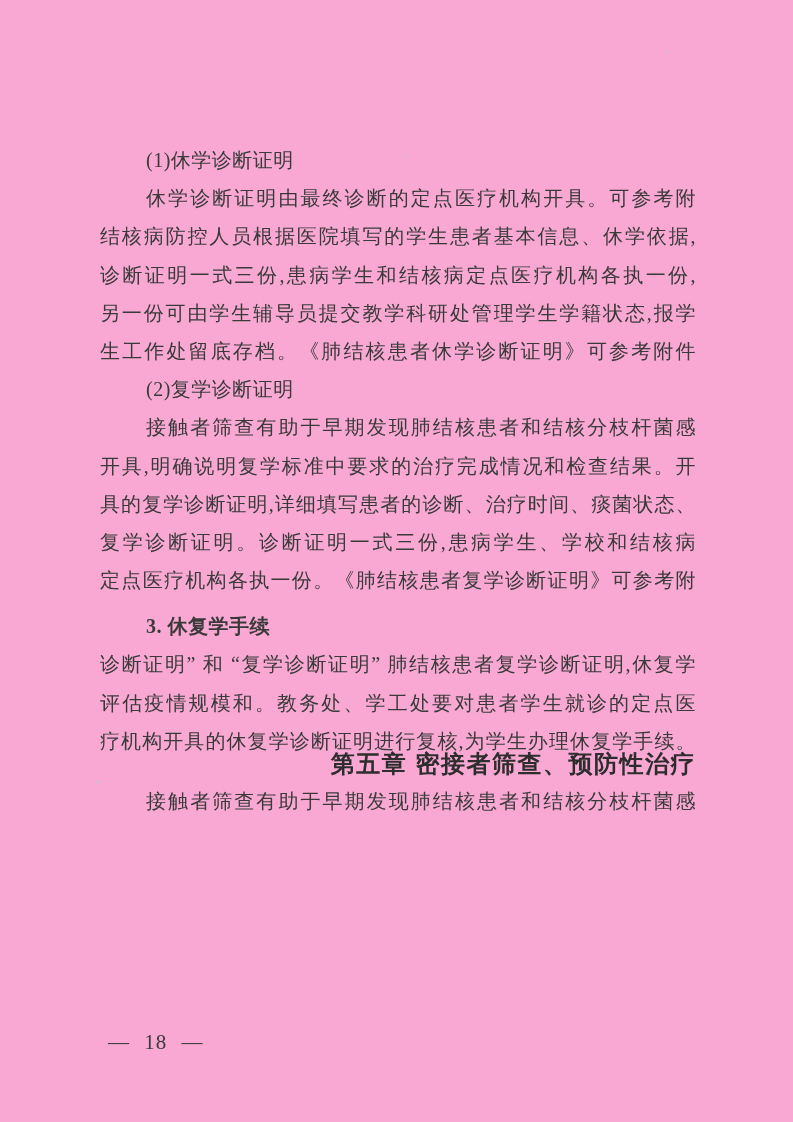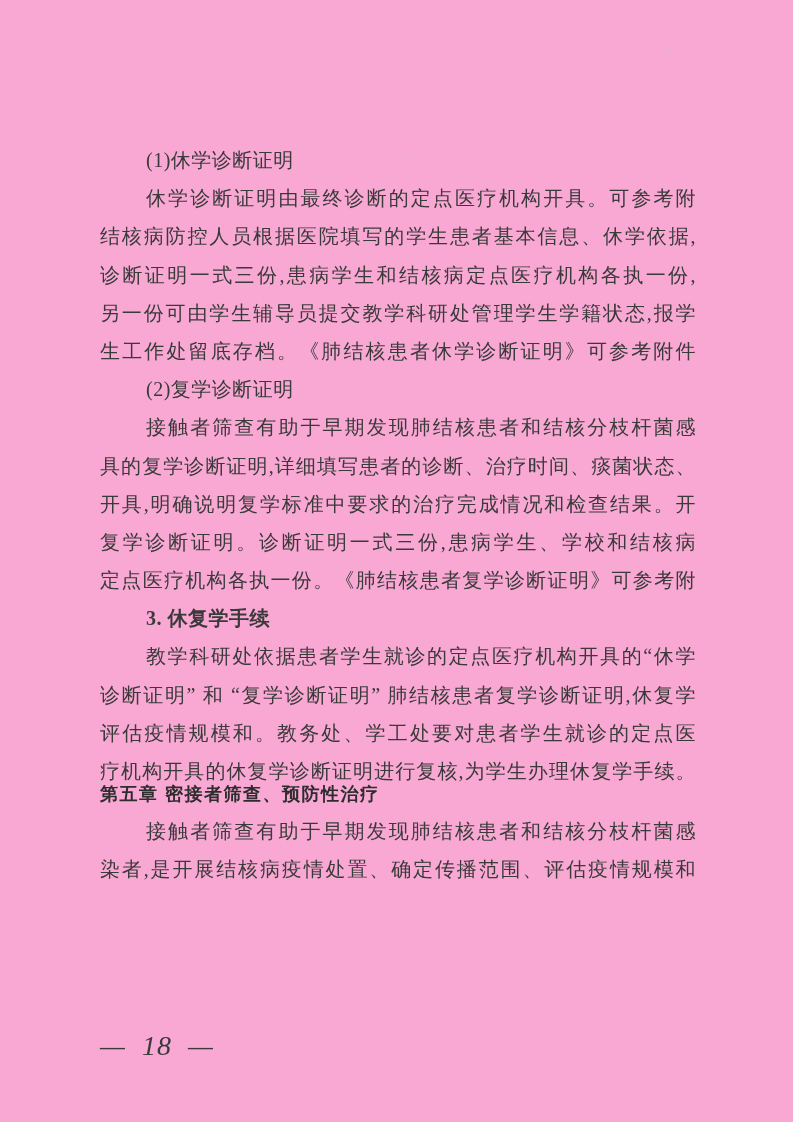--- a/index.html
+++ b/index.html
@@ -35,42 +35,42 @@
     white-space: normal;
     text-align: justify;
     text-align-last: justify;
   }
   .line.indent {
     padding-left: 46px;
   }
   .line.bold,
   .subheading.bold {
     font-weight: 700;
+    margin-top: 8px;
   }
   .chapter {
     height: 36px;
     line-height: 36px;
     margin-top: -14px;
-    text-align: left;
+    text-align: right;
     font-family: "Liberation Sans", "DejaVu Sans", sans-serif;
     font-weight: 700;
-    font-size: 18px;
+    font-size: 24px;
     letter-spacing: 1.5px;
     color: #2d2d2d;
     overflow: hidden;
   }
   .footer {
     position: absolute;
-    left: 100px;
+    left: 108px;
     top: 1030px;
-    font-size: 28px;
+    font-size: 21px;
     letter-spacing: 1px;
     word-spacing: 8px;
     color: #3a3a3a;
-    font-style: italic;
   }
   .speck {
     position: absolute;
     background: #c6c6c6;
     border-radius: 50%;
     opacity: 0.7;
   }
 </style>
 </head>
 <body>
@@ -81,35 +81,33 @@
       <div class="paragraph">
         <div class="line indent just">休学诊断证明由最终诊断的定点医疗机构开具。可参考附</div>
         <div class="line just">结核病防控人员根据医院填写的学生患者基本信息、休学依据,</div>
         <div class="line just">诊断证明一式三份,患病学生和结核病定点医疗机构各执一份,</div>
         <div class="line just">另一份可由学生辅导员提交教学科研处管理学生学籍状态,报学</div>
         <div class="line just">生工作处留底存档。《肺结核患者休学诊断证明》可参考附件 13。</div>
       </div>
       <div class="line indent subheading">(2)复学诊断证明</div>
       <div class="paragraph">
         <div class="line indent just">接触者筛查有助于早期发现肺结核患者和结核分枝杆菌感</div>
+        <div class="line just">开具,明确说明复学标准中要求的治疗完成情况和检查结果。开</div>
         <div class="line just">具的复学诊断证明,详细填写患者的诊断、治疗时间、痰菌状态、</div>
-        <div class="line just">开具,明确说明复学标准中要求的治疗完成情况和检查结果。开</div>
         <div class="line just">复学诊断证明。诊断证明一式三份,患病学生、学校和结核病</div>
         <div class="line just">定点医疗机构各执一份。《肺结核患者复学诊断证明》可参考附</div>
       </div>
       <div class="line indent subheading bold">3. 休复学手续</div>
       <div class="paragraph">
-        <div class="line indent just">教学科研处依据患者学生就诊的定点医疗机构开具的“休学</div>
         <div class="line just">诊断证明” 和 “复学诊断证明” 肺结核患者复学诊断证明,休复学</div>
         <div class="line just">评估疫情规模和。教务处、学工处要对患者学生就诊的定点医</div>
         <div class="line just">疗机构开具的休复学诊断证明进行复核,为学生办理休复学手续。</div>
       </div>
       <div class="chapter">第五章 密接者筛查、预防性治疗</div>
       <div class="paragraph">
         <div class="line indent just">接触者筛查有助于早期发现肺结核患者和结核分枝杆菌感</div>
-        <div class="line just">染者,是开展结核病疫情处置、确定传播范围、评估疫情规模和</div>
       </div>
     </main>
   <div class="footer">— 18 —</div>
 <div class="speck" style="left: 666px; top: 50px; width: 3px; height: 3px;"></div>
     <div class="speck" style="left: 404px; top: 156px; width: 3px; height: 2px;"></div>
     <div class="speck" style="left: 96px; top: 781px; width: 6px; height: 2px;"></div>
   </div>
 
 </body></html>

